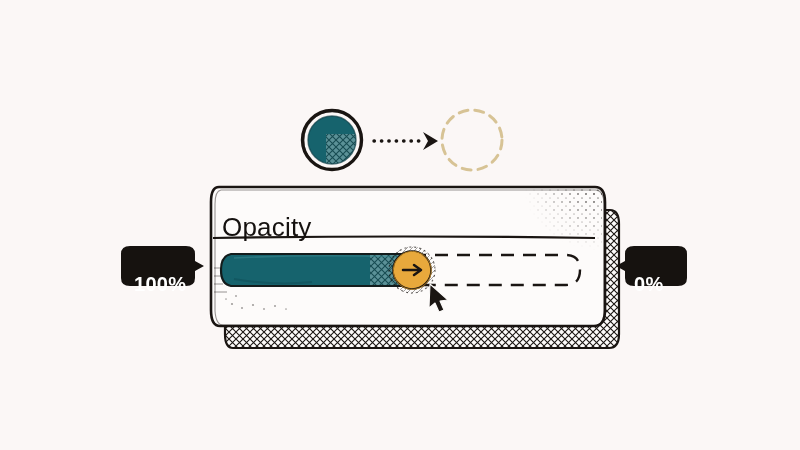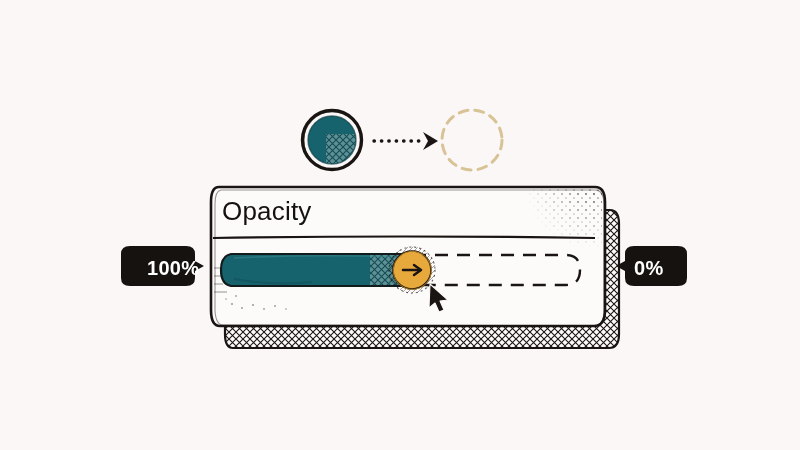--- a/index.html
+++ b/index.html
@@ -29,39 +29,40 @@
     width: 800px;
     height: 450px;
     display: block;
   }
 
   
   .txt {
     position: absolute;
     white-space: nowrap;
     line-height: 1;
+    margin-top: 16px;
   }
 
   #opacity-label {
     left: 222px;
     top: 198px;
     font-size: 26px;
     letter-spacing: 0.2px;
     color: #15110f;
     font-family: "Liberation Sans", sans-serif;
   }
 
   .badge-text {
     color: #ffffff;
     font-size: 20px;
     font-weight: 700;
     letter-spacing: 0.3px;
   }
   #badge-left-text {
-    left: 147px;
+    left: 134px;
     top: 258px;
   }
   #badge-right-text {
     left: 634px;
     top: 258px;
   }
 </style>
 </head>
 <body>
 

